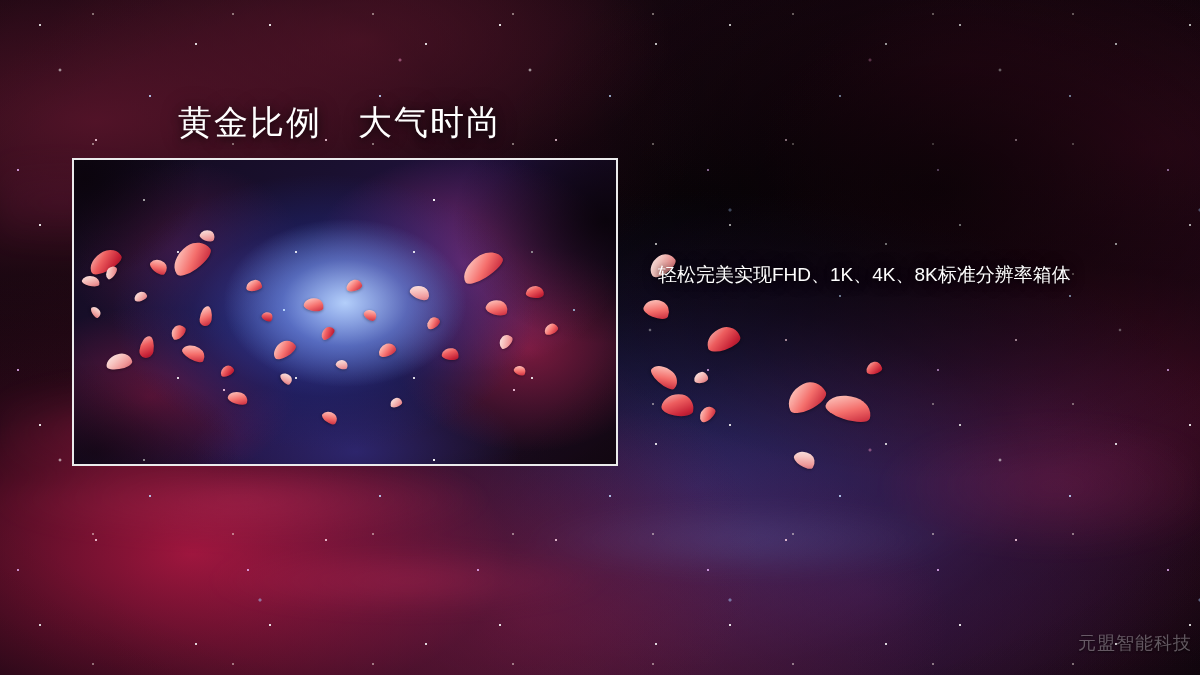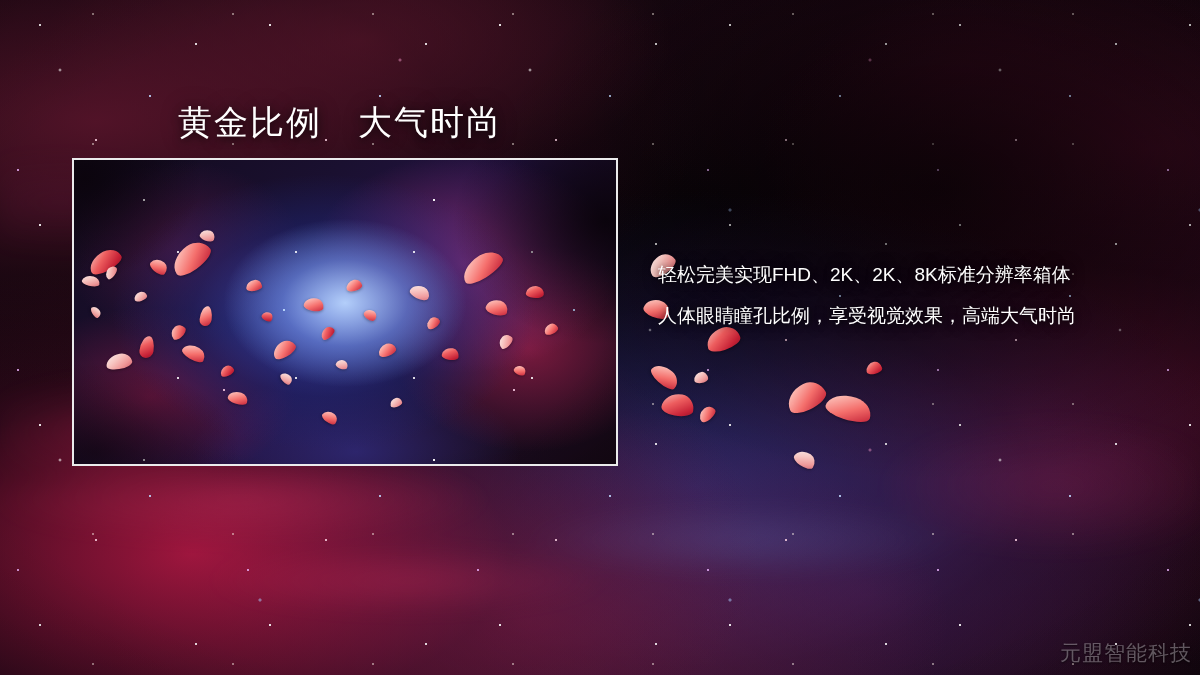--- a/index.html
+++ b/index.html
@@ -176,22 +176,22 @@
     text-align:center;
   }
   #body-text {
     position:absolute; left:658px; top:254px; width:520px;
   }
   #body-text .line {
     font-size:19px; color:#ffffff; line-height:41px; white-space:pre;
     text-shadow:0 1px 7px rgba(0,0,0,.80), 0 0 16px rgba(0,0,0,.55);
   }
   #watermark {
-    position:absolute; right:8px; bottom:8px;
-    font-size:21px; letter-spacing:1px;
+    position:absolute; right:8px; bottom:20px;
+    font-size:18px; letter-spacing:1px;
     color:rgba(178,170,178,.50);
     text-shadow:0 1px 2px rgba(0,0,0,.6);
   }
 </style>
 </head>
 <body>
 
 <div id="stage">
 
   <div class="nebula-layer bg-base"></div>
@@ -352,19 +352,18 @@
         <div class="blade"></div>
       </div>
       <div class="petal deep" style="left: 866px; top: 362px; width: 16px; height: 12px; transform: rotate(-12deg);">
         <div class="blade"></div>
       </div>
     </div>
 
   <div id="title">黄金比例　大气时尚</div>
 
   <div id="body-text">
-      <div class="line">轻松完美实现FHD、2K、2K、8K标准分辨率箱体</div>
-      <div class="line">人体眼睛瞳孔比例，享受视觉效果，高端大气时尚</div>
+      <div class="line">轻松完美实现FHD、1K、4K、8K标准分辨率箱体</div>
     </div>
 
   <div id="watermark">元盟智能科技</div>
 
 </div>
 
 </body></html>

